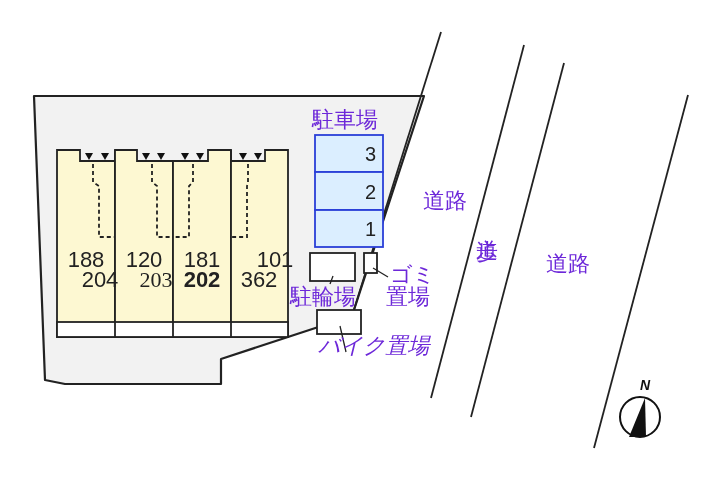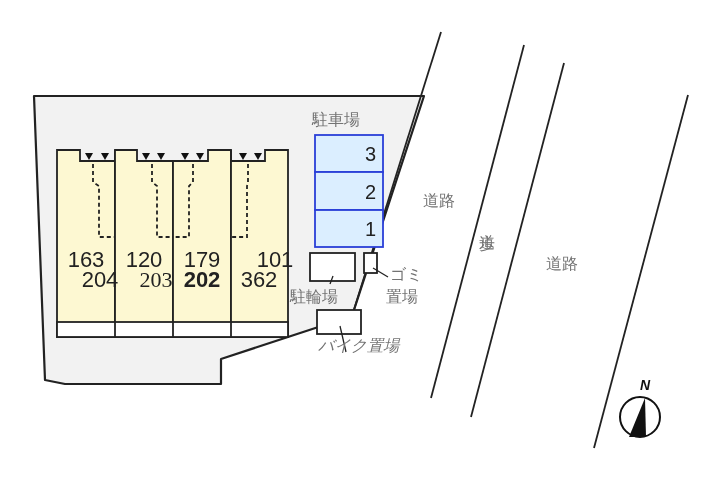--- a/index.html
+++ b/index.html
@@ -1,19 +1,19 @@
 <!DOCTYPE html>
 <html><head>
 <meta charset="utf-8">
 <style>
   html, body { margin:0; padding:0; background:#ffffff; }
   body { width:720px; height:480px; position:relative; overflow:hidden;
          font-family:"DejaVu Sans", sans-serif; color:#222; }
   #map { position:absolute; left:0; top:0; width:720px; height:480px; }
-  .lbl { position:absolute; font-size:16px; line-height:20px; color:#737373; white-space:nowrap; }
+  .lbl { position:absolute; font-size:22px; line-height:20px; color:#6d28d9; white-space:nowrap; }
   .lbl.vert { writing-mode:vertical-rl; text-orientation:upright; letter-spacing:0; }
   .unitnum { position:absolute; font-family:"Liberation Sans", sans-serif; font-size:22px; line-height:20px; color:#222; text-align:center; width:56px; }
   .spotnum { position:absolute; font-family:"Liberation Sans", sans-serif; font-size:20px; color:#222; text-align:right; width:20px; }
   .compass-n { position:absolute; font-family:"Liberation Sans", sans-serif; font-weight:bold; font-style:italic; font-size:14px; color:#111; }
 </style>
 </head>
 <body>
 
 <svg id="map" viewBox="0 0 720 480" xmlns="http://www.w3.org/2000/svg">
 
@@ -72,25 +72,25 @@
     <line x1="373" y1="268" x2="388" y2="277"></line>
     <line x1="340" y1="326" x2="346" y2="352"></line>
   </g>
 
   <g>
     <circle cx="640" cy="417" r="20" fill="#fff" stroke="#111" stroke-width="2"></circle>
     <polygon points="645,398 629,437 646,437" fill="#111"></polygon>
   </g>
 </svg>
 
-<div class="unitnum" style="left:58px;top:250px;">163</div>
+<div class="unitnum" style="left:58px;top:250px;">188</div>
 <div class="unitnum" style="left:72px;top:270px;">204</div>
 <div class="unitnum" style="left:116px;top:250px;">120</div>
 <div class="unitnum" style="left:128px;top:270px;font-family:Liberation Serif, serif;">203</div>
-<div class="unitnum" style="left:174px;top:250px;">179</div>
+<div class="unitnum" style="left:174px;top:250px;">181</div>
 <div class="unitnum" style="left:174px;top:270px;font-weight:bold;">202</div>
 <div class="unitnum" style="left:247px;top:250px;">101</div>
 <div class="unitnum" style="left:231px;top:270px;">362</div>
 
 <div class="lbl" style="left:312px;top:110px;">駐車場</div>
 <div class="spotnum" style="left:356px;top:143px;">3</div>
 <div class="spotnum" style="left:356px;top:181px;">2</div>
 <div class="spotnum" style="left:356px;top:218px;">1</div>
 
 <div class="lbl" style="left:290px;top:287px;">駐輪場</div>

